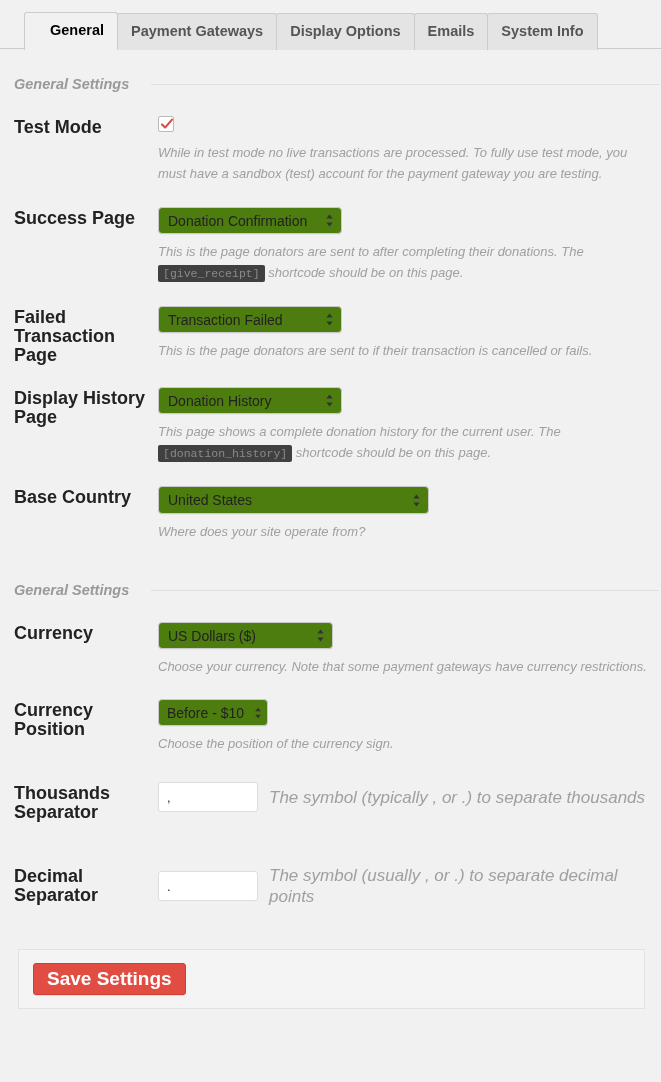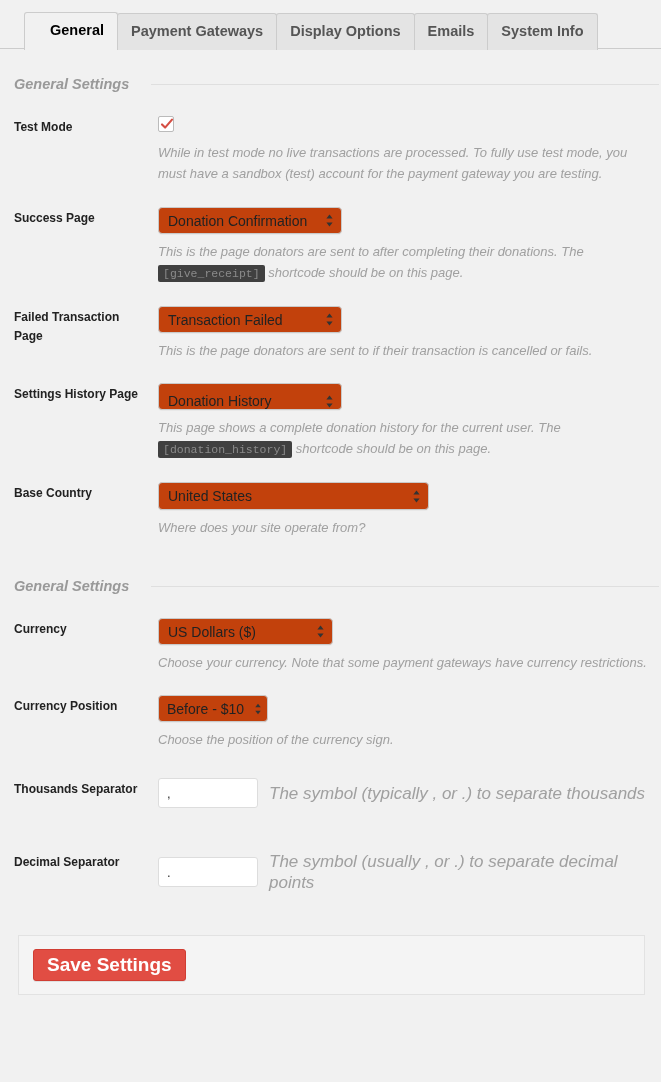--- a/index.html
+++ b/index.html
@@ -91,21 +91,21 @@
   .row {
     display: flex;
     align-items: flex-start;
     padding-left: 14px;
     padding-right: 6px;
     box-sizing: border-box;
   }
   .lbl {
     width: 144px;
     flex: 0 0 144px;
-    font-size: 12px;
+    font-size: 18px;
     line-height: 19px;
     font-weight: bold;
     color: #222;
     padding-top: 2px;
     box-sizing: border-box;
     padding-right: 8px;
   }
   .fld {
     flex: 1;
     min-width: 0;
@@ -149,36 +149,36 @@
     vertical-align: top;
   }
   .cb svg { position: absolute; left: 0; top: -1px; }
 
   
   .sel {
     display: inline-flex;
     align-items: center;
     justify-content: space-between;
     height: 27px;
-    background: #c2410c;
+    background: #4d7c0f;
     border: 1px solid #c9c9c9;
     border-radius: 4px;
     padding: 0 7px 0 9px;
     font-size: 14px;
     color: #222;
     cursor: pointer;
     box-sizing: border-box;
     box-shadow: 0 1px 0 rgba(0,0,0,0.035);
     white-space: nowrap;
   }
   .sel .v { padding-right: 10px; }
   .sel .ar { flex: 0 0 auto; line-height: 0; }
   .w-success  { width: 184px; }
   .w-failed   { width: 184px; }
-  .w-history  { width: 184px; align-items: flex-end; }
+  .w-history  { width: 184px; }
   .w-country  { width: 271px; }
   .w-currency { width: 175px; }
   .w-curpos   { width: 110px; }
 
   
   .txt {
     width: 100px;
     height: 30px;
     background: #fff;
     border: 1px solid #ddd;
@@ -288,21 +288,21 @@
           <path d="M4.5 1.5 L7.6 5.6 L1.4 5.6 Z" fill="#333"></path>
           <path d="M4.5 13.5 L7.6 9.4 L1.4 9.4 Z" fill="#333"></path>
         </svg>
       </span>
     </div>
     <div class="desc">This is the page donators are sent to if their transaction is cancelled or fails.</div>
   </div>
 </div>
 
 <div class="row" style="margin-top:22px;">
-  <div class="lbl">Settings History Page</div>
+  <div class="lbl">Display History Page</div>
   <div class="fld">
     <div class="sel w-history">
       <span class="v">Donation History</span>
       <span class="ar">
         <svg width="9" height="15" viewBox="0 0 9 15">
           <path d="M4.5 1.5 L7.6 5.6 L1.4 5.6 Z" fill="#333"></path>
           <path d="M4.5 13.5 L7.6 9.4 L1.4 9.4 Z" fill="#333"></path>
         </svg>
       </span>
     </div>

